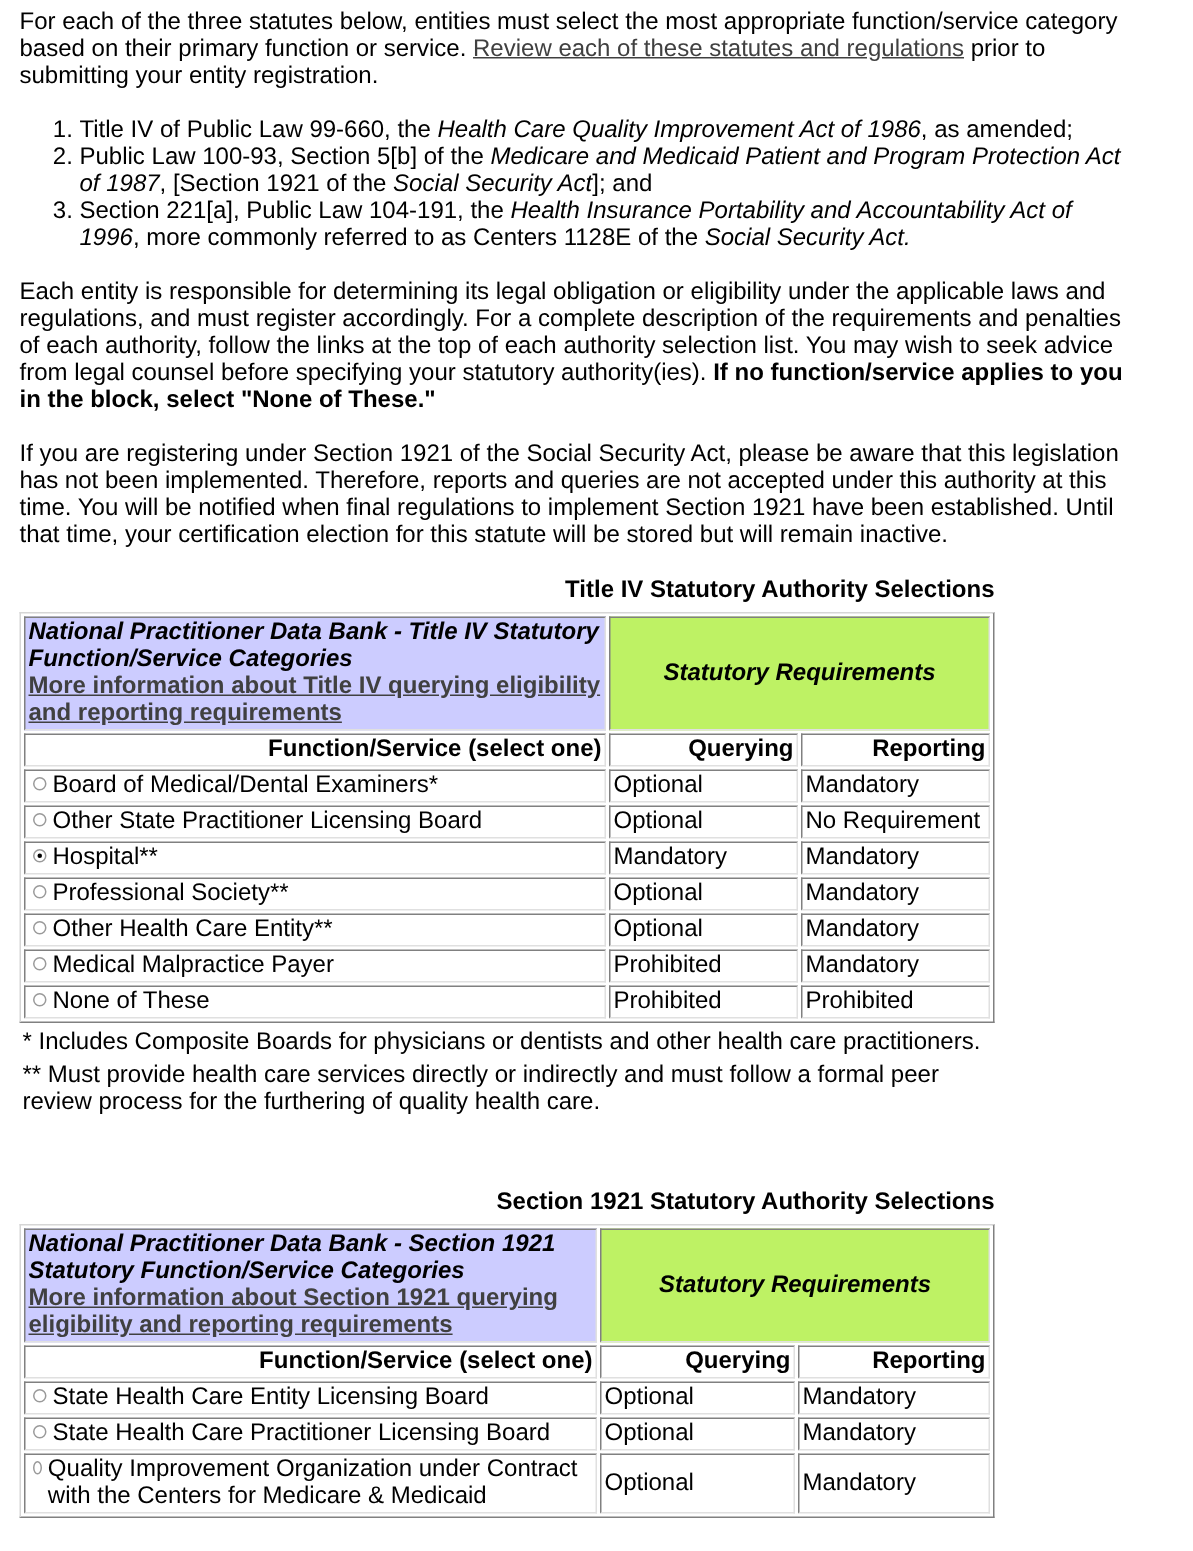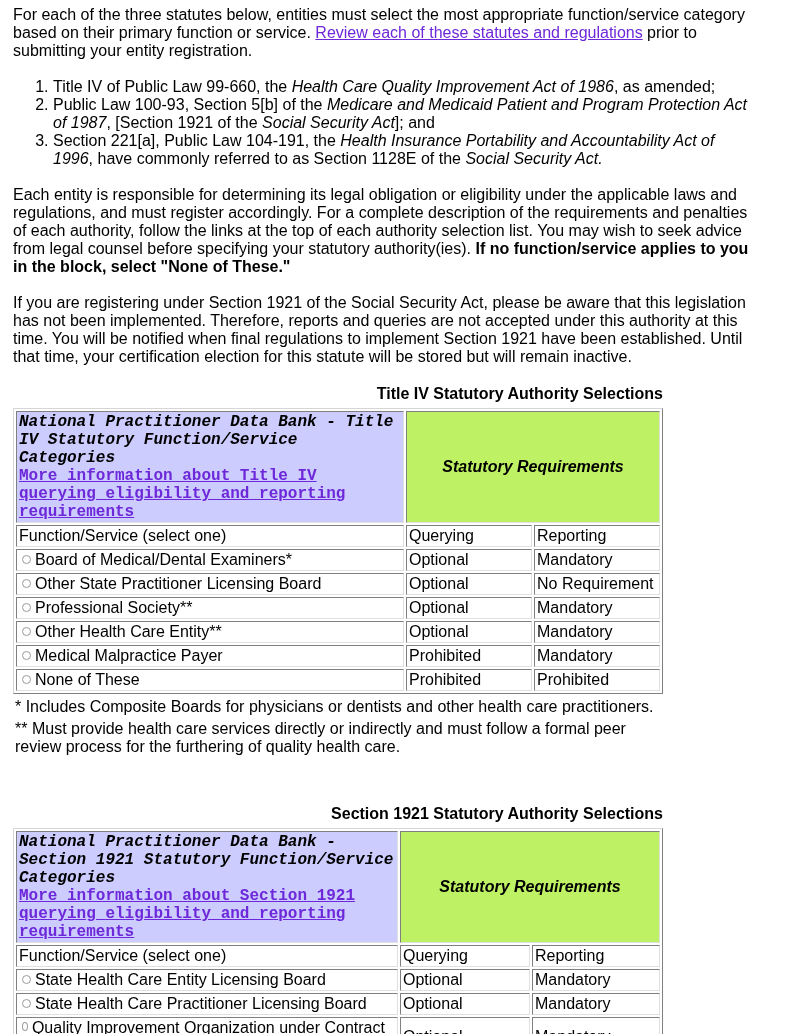--- a/index.html
+++ b/index.html
@@ -3,43 +3,43 @@
 <meta charset="utf-8">
 <style>
   html, body { margin: 0; padding: 0; background: #ffffff; }
   body {
     width: 795px; height: 1034px; overflow: hidden;
     font-family: "Liberation Sans", "DejaVu Sans", sans-serif;
     font-size: 16px; color: #000; line-height: 18px;
   }
   .page { padding: 6px 13px 0 13px; width: 745px; }
   p { margin: 0 0 18px 0; }
-  a { color: #6d28d9; text-decoration: underline; }
+  a { color: #404040; text-decoration: underline; }
   ol { margin: 0 0 18px 0; padding-left: 40px; }
   ol li { margin: 0; }
   .bold { font-weight: bold; }
   i { font-style: italic; }
 
   .sec-title {
     text-align: right; font-weight: bold; width: 650px;
     margin: 0 0 4px 0; height: 20px; line-height: 20px;
   }
   table.sel {
     border-collapse: separate; border-spacing: 2px;
     border: 1px solid; border-color: #d6d6d6 #808080 #808080 #d6d6d6;
     width: 650px; margin: 0;
   }
   table.sel td {
     border: 1px solid; border-color: #808080 #e0e0e0 #e0e0e0 #808080;
     padding: 1px 2px; vertical-align: middle; line-height: 18px;
   }
-  td.hdr { background: #ccccff; font-style: italic; font-weight: bold; font-family: Liberation Mono, monospace; }
+  td.hdr { background: #ccccff; font-style: italic; font-weight: bold; }
   td.hdr a { font-style: normal; font-weight: bold; }
   td.req { background: #bef264; font-style: italic; font-weight: bold; text-align: center; }
-  td.colh { font-weight: normal; }
+  td.colh { font-weight: bold; text-align: right; }
   .radio {
     display: inline-block; width: 9px; height: 9px; border-radius: 50%;
     border: 1px solid #9a9a9a; background: #fff; margin: 0 4px 0 3px;
     position: relative; top: -1px; vertical-align: middle; box-sizing: border-box;
   }
   .radio.on::after {
     content: ""; position: absolute; left: 2px; top: 2px; width: 3px; height: 3px;
     border-radius: 50%; background: #000;
   }
   .radio.top { vertical-align: top; top: 3px; }
@@ -53,21 +53,21 @@
 </head>
 <body>
 
 <div class="page">
 
   <p><span>For each of the three statutes below, entities must select the most appropriate function/service category based on their primary function or service.  </span><a href="#">Review each of these statutes and regulations</a><span> prior to submitting your entity registration.</span></p>
 
   <ol>
     <li><span>Title IV of Public Law 99-660, the </span><i>Health Care Quality Improvement Act of 1986</i><span>, as amended;</span></li>
     <li><span>Public Law 100-93, Section 5[b] of the </span><i>Medicare and Medicaid Patient and Program Protection Act of 1987</i><span>, [Section 1921 of the </span><i>Social Security Act</i><span>]; and</span></li>
-    <li><span>Section 221[a], Public Law 104-191, the </span><i>Health Insurance Portability and Accountability Act of 1996</i><span>, have commonly referred to as Section 1128E of the </span><i>Social Security Act.</i></li>
+    <li><span>Section 221[a], Public Law 104-191, the </span><i>Health Insurance Portability and Accountability Act of 1996</i><span>, more commonly referred to as Centers 1128E of the </span><i>Social Security Act.</i></li>
   </ol>
 
   <p><span>Each entity is responsible for determining its legal obligation or eligibility under the applicable laws and regulations, and must register accordingly.  For a complete description of the requirements and penalties of each authority, follow the links at the top of each authority selection list.  You may wish to seek advice from legal counsel before specifying your statutory authority(ies).  </span><span class="bold">If no function/service applies to you in the block, select "None of These."</span></p>
 
   <p>If you are registering under Section 1921 of the Social Security Act, please be aware that this legislation has not been implemented.  Therefore, reports and queries are not accepted under this authority at this time.  You will be notified when final regulations to implement Section 1921 have been established.  Until that time, your certification election for this statute will be stored but will remain inactive.</p>
 
   <div class="sec-title">Title IV Statutory Authority Selections</div>
   <table class="sel">
     <tbody>
         <tr>
@@ -84,20 +84,25 @@
     </tr>
     <tr>
       <td><span class="radio"></span><span>Board of Medical/Dental Examiners*</span></td>
       <td>Optional</td>
       <td>Mandatory</td>
     </tr>
     <tr>
       <td><span class="radio"></span><span>Other State Practitioner Licensing Board</span></td>
       <td>Optional</td>
       <td>No Requirement</td>
+    </tr>
+    <tr>
+      <td><span class="radio on"></span><span>Hospital**</span></td>
+      <td>Mandatory</td>
+      <td>Mandatory</td>
     </tr>
     <tr>
       <td><span class="radio"></span><span>Professional Society**</span></td>
       <td>Optional</td>
       <td>Mandatory</td>
     </tr>
     <tr>
       <td><span class="radio"></span><span>Other Health Care Entity**</span></td>
       <td>Optional</td>
       <td>Mandatory</td>

